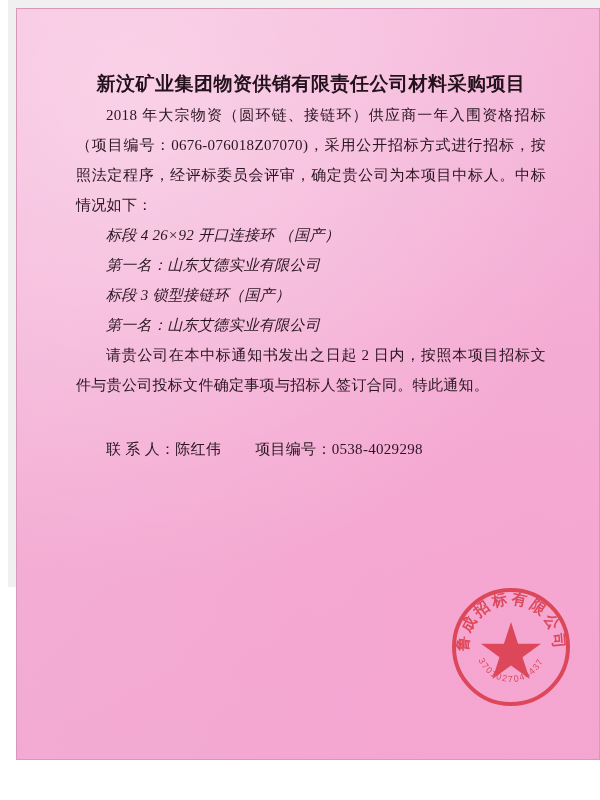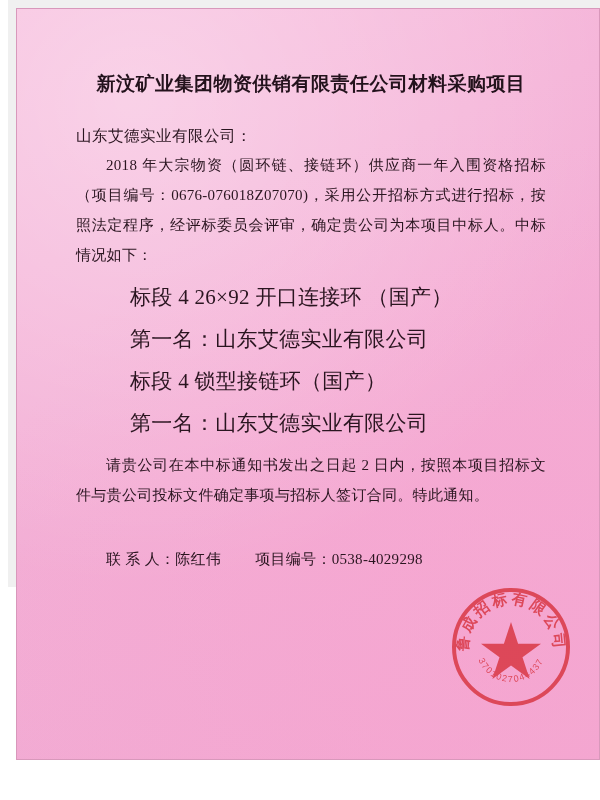--- a/index.html
+++ b/index.html
@@ -85,25 +85,26 @@
   p.body-para {
     margin: 0;
     font-size: 15px;
     line-height: 30px;
     text-align: justify;
     letter-spacing: 0.3px;
   }
   p.indent2 { text-indent: 2em; }
 
   .lot-line {
-    margin: 12px;
-    font-size: 21px;
+    margin: 0;
+    font-size: 15px;
     line-height: 30px;
     text-indent: 2em;
     letter-spacing: 0.3px;
+    font-style: italic;
   }
 
   .contact-row {
     margin-top: 34px;
     font-size: 15px;
     line-height: 30px;
     text-indent: 2em;
     letter-spacing: 0.3px;
   }
   .contact-gap { display: inline-block; width: 34px; }
@@ -135,27 +136,26 @@
 <body>
 
 <div id="scan-page">
 
   <div id="paper">
 
     <div class="doc">
 
       <div class="title-line">新汶矿业集团物资供销有限责任公司材料采购项目</div>
 
-      <div class="addressee">山东艾德实业有限公司：</div>
 
       <p class="body-para indent2">2018 年大宗物资（圆环链、接链环）供应商一年入围资格招标（项目编号：0676-076018Z07070)，采用公开招标方式进行招标，按照法定程序，经评标委员会评审，确定贵公司为本项目中标人。中标情况如下：</p>
 
       <p class="lot-line">标段 4 26×92 开口连接环 （国产）</p>
       <p class="lot-line">第一名：山东艾德实业有限公司</p>
-      <p class="lot-line">标段 4 锁型接链环（国产）</p>
+      <p class="lot-line">标段 3 锁型接链环（国产）</p>
       <p class="lot-line">第一名：山东艾德实业有限公司</p>
 
       <p class="body-para indent2">请贵公司在本中标通知书发出之日起 2 日内，按照本项目招标文件与贵公司投标文件确定事项与招标人签订合同。特此通知。</p>
 
       <div class="contact-row">
         <span>联 系 人：</span><span>陈红伟</span><span class="contact-gap"></span><span>项目编号：</span><span>0538-4029298</span>
       </div>
 
     </div>
 

